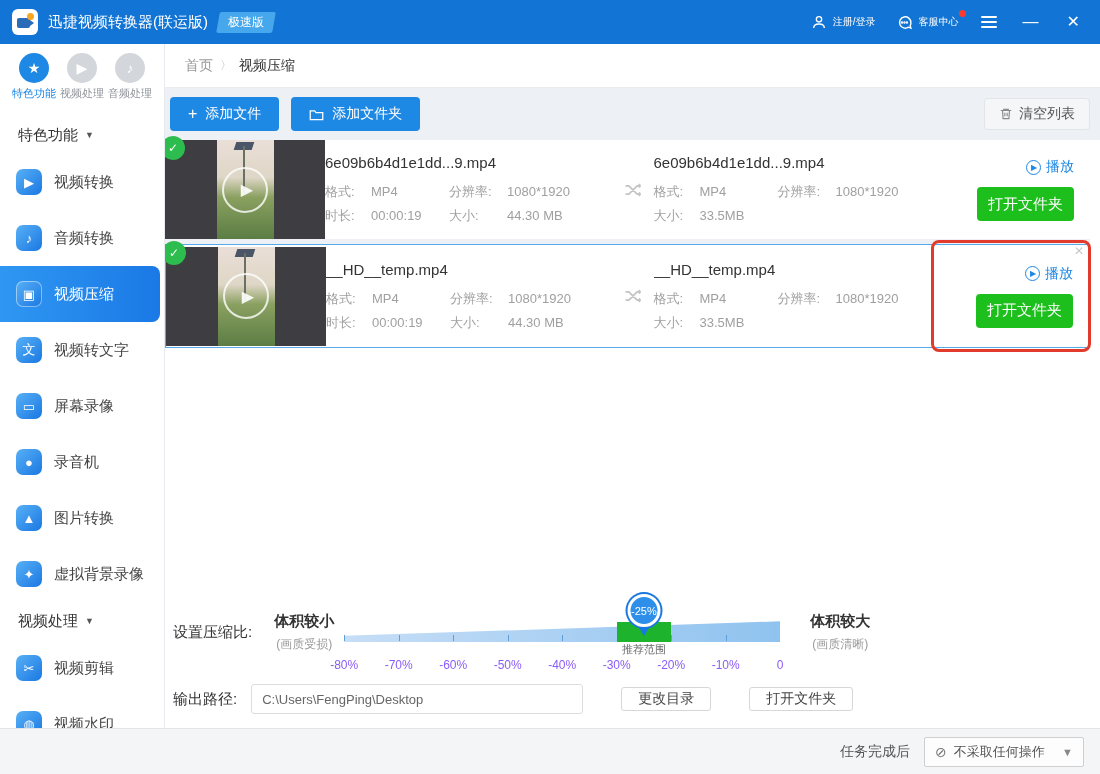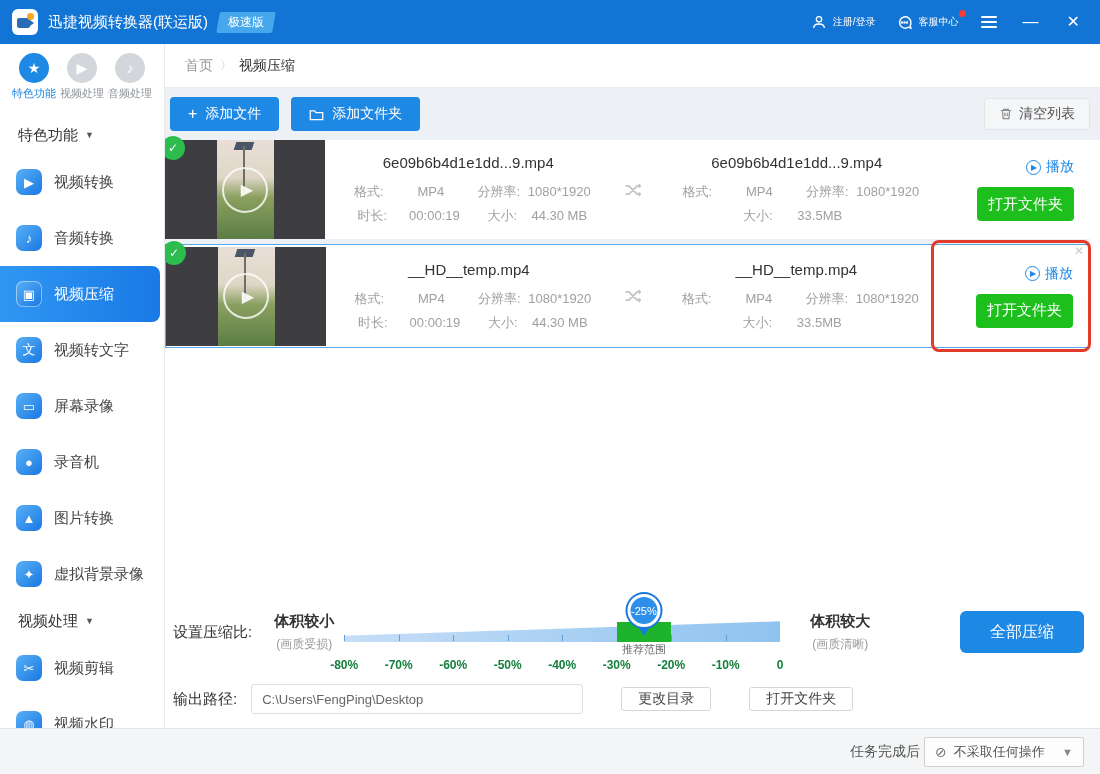--- a/index.html
+++ b/index.html
@@ -58,21 +58,21 @@
   .file-list { padding-right:10px; flex-shrink:0; }
   .file-row { display:flex; align-items:center; background:#fff; position:relative; }
   .file-row.selected { border:1px solid #58a9e9; }
   .row-gap { height:5px; background:#edf0f4; }
   .thumb { width:160px; height:99px; background:#3e3e42; flex-shrink:0; position:relative; display:flex; justify-content:center; overflow:hidden; }
   .thumb-img { width:57px; height:100%; background:linear-gradient(180deg,#eadfd8 0%,#ded6c6 38%,#8aa060 58%,#5b7d44 100%); position:relative; }
   .pole { position:absolute; left:26px; top:6px; width:2px; height:48px; background:#6b6f66; }
   .panel { position:absolute; left:18px; top:2px; width:18px; height:8px; background:#4a5668; transform:skewX(-18deg); }
   .play-overlay { position:absolute; left:50%; top:50%; transform:translate(-50%,-50%); width:46px; height:46px; border:2px solid rgba(255,255,255,.8); border-radius:50%; display:flex; align-items:center; justify-content:center; color:rgba(255,255,255,.9); font-size:16px; padding-left:4px; }
   .check-badge { position:absolute; top:-4px; left:-4px; width:24px; height:24px; background:#2dbd4e; border-radius:50%; color:#fff; font-size:12px; display:flex; align-items:center; justify-content:center; z-index:2; }
-  .finfo { flex:1; padding-left:0; min-width:0;text-align:center; }
+  .finfo { flex:1; padding-left:0; min-width:0; }
   .fname { font-size:15px; color:#333; margin-bottom:12px; white-space:nowrap; overflow:hidden; }
   .meta-line { font-size:13px; color:#a0a0a0; margin-top:6px; white-space:nowrap; }
   .meta-line .c1 { display:inline-block; width:46px; }
   .meta-line .c2 { display:inline-block; width:78px; }
   .meta-line .c3 { display:inline-block; width:58px; }
   .shuffle { width:42px; flex-shrink:0; display:flex; justify-content:center; }
   .actions { width:150px; flex-shrink:0; display:flex; flex-direction:column; align-items:flex-end; gap:11px; padding-right:16px; }
   .play-link { color:#1e88e5; font-size:14px; display:inline-flex; align-items:center; gap:5px; cursor:pointer; }
   .play-circ { width:15px; height:15px; border:1px solid #1e88e5; border-radius:50%; display:inline-flex; align-items:center; justify-content:center; font-size:8px; padding-left:1px; }
   .btn-green { background:#1dbf1d; color:#fff; font-size:15px; height:34px; padding:0 11px; border:none; border-radius:4px; cursor:pointer; }
@@ -85,34 +85,34 @@
   .compress-row { display:flex; align-items:center; padding:0 16px 6px 8px; flex-shrink:0; }
   .cmp-label { font-size:15px; color:#333; margin-right:22px; white-space:nowrap; }
   .vol-col { text-align:center; white-space:nowrap; }
   .vol-title { font-size:15px; color:#333; font-weight:bold; }
   .vol-sub { font-size:12px; color:#9a9a9a; margin-top:5px; }
   .slider { width:436px; height:80px; position:relative; margin:0 30px 0 10px; flex-shrink:0; }
   .wedge { position:absolute; left:0; right:0; bottom:30px; height:22px; background:linear-gradient(90deg,#c6def7,#8fc3ef); clip-path:polygon(0 72%,100% 6%,100% 100%,0 100%); }
   .tickmark { position:absolute; width:1px; height:6px; background:#5f9fd8; bottom:31px; }
   .green-zone { position:absolute; left:62.5%; width:12.5%; bottom:30px; height:20px; background:#1db32d; }
   .range-label { position:absolute; left:68.75%; transform:translateX(-50%); bottom:15px; font-size:11px; color:#666; white-space:nowrap; }
-  .tick-label { position:absolute; bottom:0; transform:translateX(-50%); font-size:12px; color:#15803d; white-space:nowrap;font-weight:bold; }
+  .tick-label { position:absolute; bottom:0; transform:translateX(-50%); font-size:12px; color:#8b5cf6; white-space:nowrap; }
   .pin-tip { position:absolute; left:68.75%; bottom:36px; transform:translateX(-50%); width:0; height:0; border-left:8px solid transparent; border-right:8px solid transparent; border-top:13px solid #1a78e0; }
   .pin { position:absolute; left:68.75%; bottom:45px; transform:translateX(-50%); width:33px; height:33px; border-radius:50%; background:#2e8fea; border:3px solid #fff; box-shadow:0 0 0 2px #1a78e0; color:#fff; font-size:11px; display:flex; align-items:center; justify-content:center; cursor:grab; z-index:2; }
   .btn-compress { margin-left:auto; background:#1e88e5; color:#fff; font-size:16px; width:124px; height:42px; border:none; border-radius:6px; cursor:pointer; }
 
   
   .output-row { display:flex; align-items:center; padding:6px 16px 14px 8px; gap:14px; flex-shrink:0; }
   .out-label { font-size:15px; color:#333; white-space:nowrap; }
   .path-input { width:332px; height:30px; border:1px solid #ddd; border-radius:3px; padding:0 10px; font-size:13px; color:#666; font-family:"Liberation Sans",sans-serif; }
   .btn-plain { height:24px; padding:0 16px; background:#fff; border:1px solid #d7d7d7; border-radius:3px; font-size:14px; color:#444; cursor:pointer; white-space:nowrap; }
   .gap24 { width:10px; }
 
   
-  .statusbar { height:46px; flex-shrink:0; background:#f3f5f7; border-top:1px solid #e3e5e8; display:flex; align-items:center; justify-content:flex-end; padding:0 16px; gap:4px; }
+  .statusbar { height:46px; flex-shrink:0; background:#f3f5f7; border-top:1px solid #e3e5e8; display:flex; align-items:center; justify-content:flex-end; padding:0 16px; gap:14px; }
   .after-label { font-size:14px; color:#555; }
   .action-select { width:160px; height:30px; background:#fdfdfd; border:1px solid #cfcfcf; border-radius:2px; display:flex; align-items:center; gap:7px; padding:0 10px; font-size:13px; color:#555; cursor:pointer; }
   .no-op-icon { color:#777; font-size:14px; }
   .chev { margin-left:auto; color:#888; font-size:11px; }
 </style>
 </head>
 <body>
 
 <div class="window">
 
@@ -371,21 +371,20 @@
             <span class="tick-label" style="left:50%">-40%</span>
             <span class="tick-label" style="left:62.5%">-30%</span>
             <span class="tick-label" style="left:75%">-20%</span>
             <span class="tick-label" style="left:87.5%">-10%</span>
             <span class="tick-label" style="left:100%">0</span>
           </div>
           <div class="vol-col">
             <div class="vol-title">体积较大</div>
             <div class="vol-sub">(画质清晰)</div>
           </div>
-          <button class="btn-compress">全部压缩</button>
         </div>
 
         <div class="output-row">
           <span class="out-label">输出路径:</span>
           <input class="path-input" readonly="" value="C:\Users\FengPing\Desktop" style="">
           <span class="gap24"></span>
           <button class="btn-plain">更改目录</button>
           <span class="gap24"></span>
           <button class="btn-plain">打开文件夹</button>
         </div>

